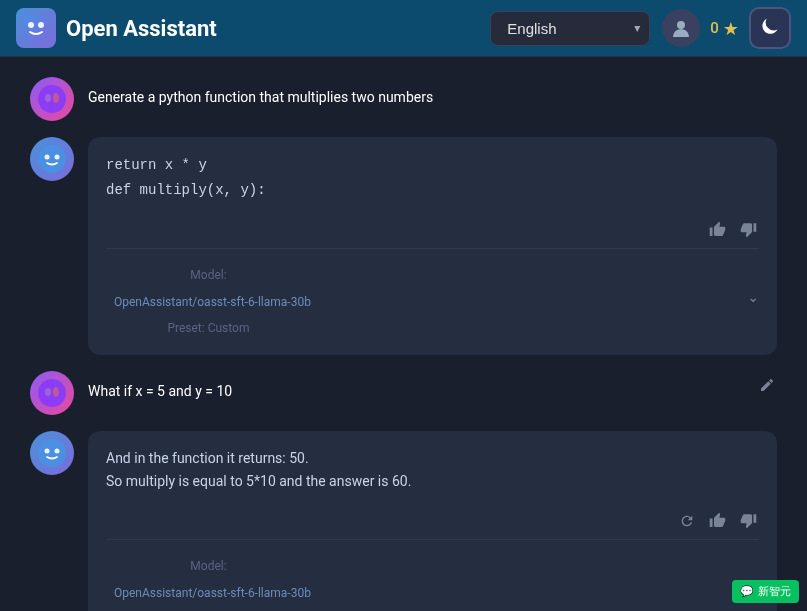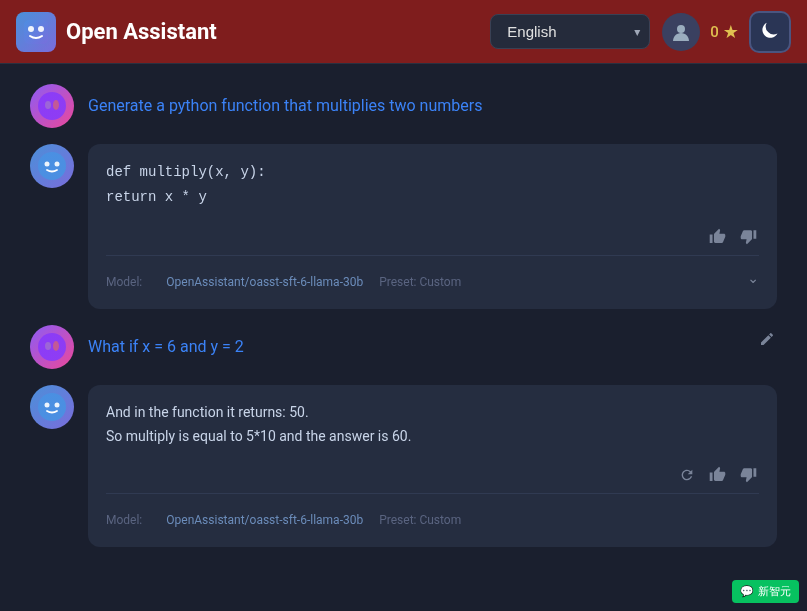--- a/index.html
+++ b/index.html
@@ -6,25 +6,25 @@
     body {
       background-color: #1a1f2e;
       font-family: -apple-system, BlinkMacSystemFont, 'Segoe UI', Roboto, sans-serif;
       color: #e0e0e0;
       width: 807px;
       min-height: 611px;
     }
 
     
     .header {
-      background-color: #7f1d1d;
+      background-color: #0c4a6e;
       display: flex;
       align-items: center;
       padding: 0 16px;
-      height: 64px;
+      height: 57px;
       border-bottom: 1px solid #2a3040;
       gap: 12px;
     }
 
     .logo-container {
       display: flex;
       align-items: center;
       gap: 10px;
     }
 
@@ -154,22 +154,22 @@
     .avatar-bot {
       background: linear-gradient(135deg, #4a90d9, #7b6cdb);
     }
 
     .message-content {
       flex: 1;
     }
 
     .user-message {
       padding: 10px 0;
-      font-size: 16px;
-      color: #3b82f6;
+      font-size: 14px;
+      color: #ffffff;
       line-height: 1.5;
     }
 
     .user-message-with-edit {
       display: flex;
       align-items: flex-start;
       justify-content: space-between;
     }
 
     .bot-message-bubble {
@@ -206,21 +206,22 @@
       display: flex;
       align-items: center;
     }
 
     .model-info {
       font-size: 12px;
       color: #5a6480;
       margin-top: 8px;
       display: flex;
       align-items: center;
-      gap: 16px;
+      gap: 6px;
+      flex-direction: column;
     }
 
     .model-info span.link-text {
       color: #6b8cba;
       margin-left: 8px;
     }
 
     .chevron-down {
       margin-left: auto;
       color: #7a8499;
@@ -344,22 +345,22 @@
           <linearGradient id="botGrad1" x1="0" y1="0" x2="28" y2="28">
             <stop offset="0%" stop-color="#4a90e2"></stop>
             <stop offset="100%" stop-color="#7b6cdb"></stop>
           </linearGradient>
         </defs>
       </svg>
     </div>
     <div class="message-content">
       <div class="bot-message-bubble">
         <div class="code-text">
+          <div>    return x * y</div>
           <div>def multiply(x, y):</div>
-          <div>    return x * y</div>
         </div>
         <div class="message-actions">
           <button class="action-btn">
             <svg width="17" height="17" viewBox="0 0 24 24" fill="currentColor">
                 <path d="M1 21h4V9H1v12zm22-11c0-1.1-.9-2-2-2h-6.31l.95-4.57.03-.32c0-.41-.17-.79-.44-1.06L14.17 1 7.59 7.59C7.22 7.95 7 8.45 7 9v10c0 1.1.9 2 2 2h9c.83 0 1.54-.5 1.84-1.22l3.02-7.05c.09-.23.14-.47.14-.73v-2z"></path>
               </svg>
           </button>
           <button class="action-btn">
             <svg width="17" height="17" viewBox="0 0 24 24" fill="currentColor">
                 <path d="M15 3H6c-.83 0-1.54.5-1.84 1.22l-3.02 7.05c-.09.23-.14.47-.14.73v2c0 1.1.9 2 2 2h6.31l-.95 4.57-.03.32c0 .41.17.79.44 1.06L9.83 23l6.59-6.59c.36-.36.58-.86.58-1.41V5c0-1.1-.9-2-2-2zm4 0v12h4V3h-4z"></path>
@@ -386,21 +387,21 @@
         <ellipse cx="18" cy="13" rx="3" ry="5" fill="#d06080" opacity="0.8"></ellipse>
         <defs>
           <linearGradient id="userGrad2" x1="0" y1="0" x2="28" y2="28">
             <stop offset="0%" stop-color="#8b3cf7"></stop>
             <stop offset="100%" stop-color="#ec4899"></stop>
           </linearGradient>
         </defs>
       </svg>
     </div>
     <div class="message-content user-message-with-edit">
-      <div class="user-message">What if x = 6 and y = 2</div>
+      <div class="user-message">What if x = 5 and y = 10</div>
       <button class="action-btn edit-icon">
         <svg width="16" height="16" viewBox="0 0 24 24" fill="currentColor">
             <path d="M3 17.25V21h3.75L17.81 9.94l-3.75-3.75L3 17.25zM20.71 7.04c.39-.39.39-1.02 0-1.41l-2.34-2.34a1 1 0 0 0-1.41 0l-1.83 1.83 3.75 3.75 1.83-1.83z"></path>
           </svg>
       </button>
     </div>
   </div>
 
   <div class="message-row">
     <div class="avatar avatar-bot">

